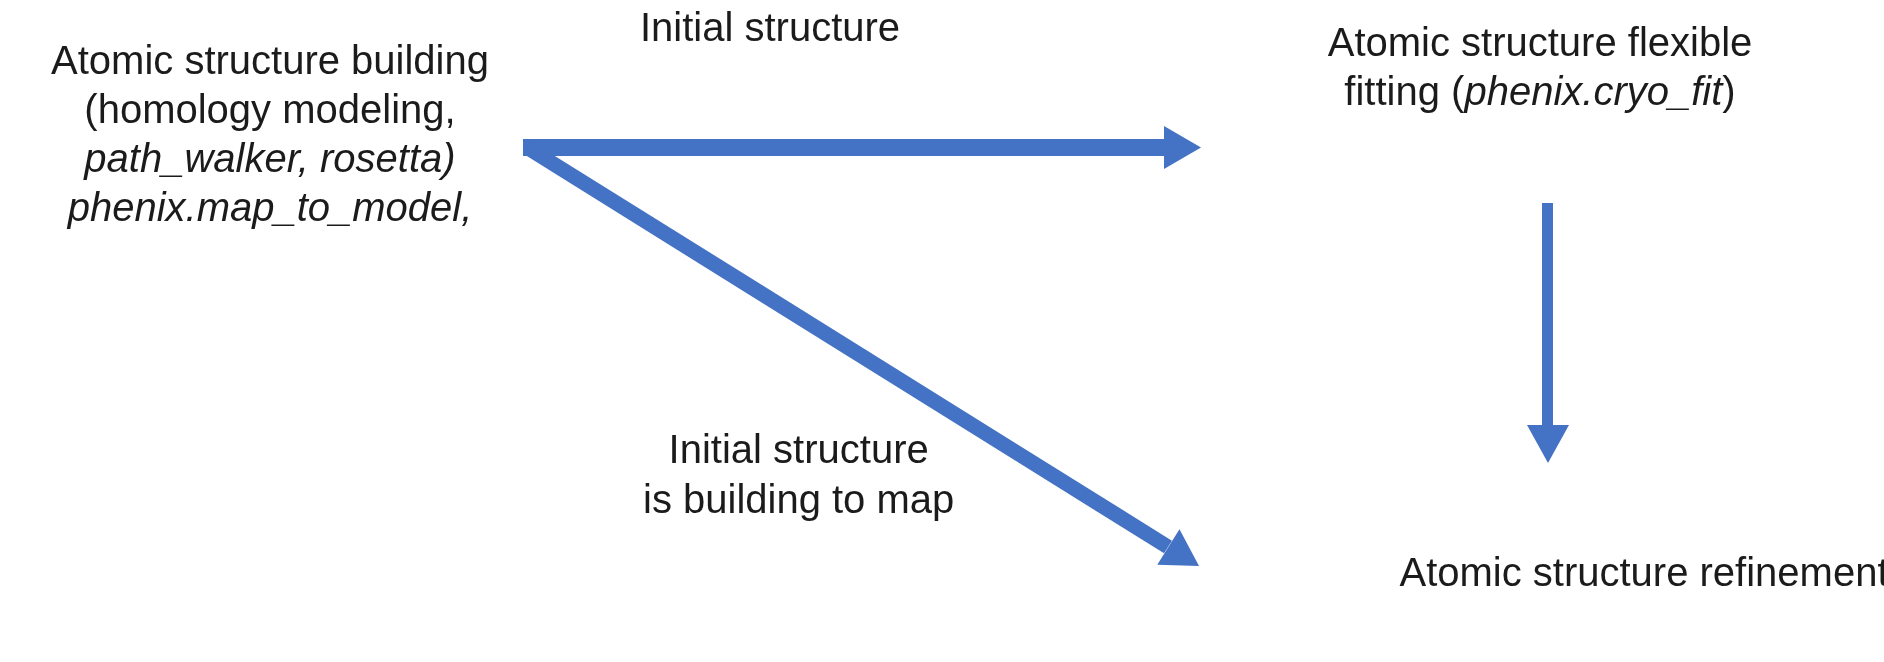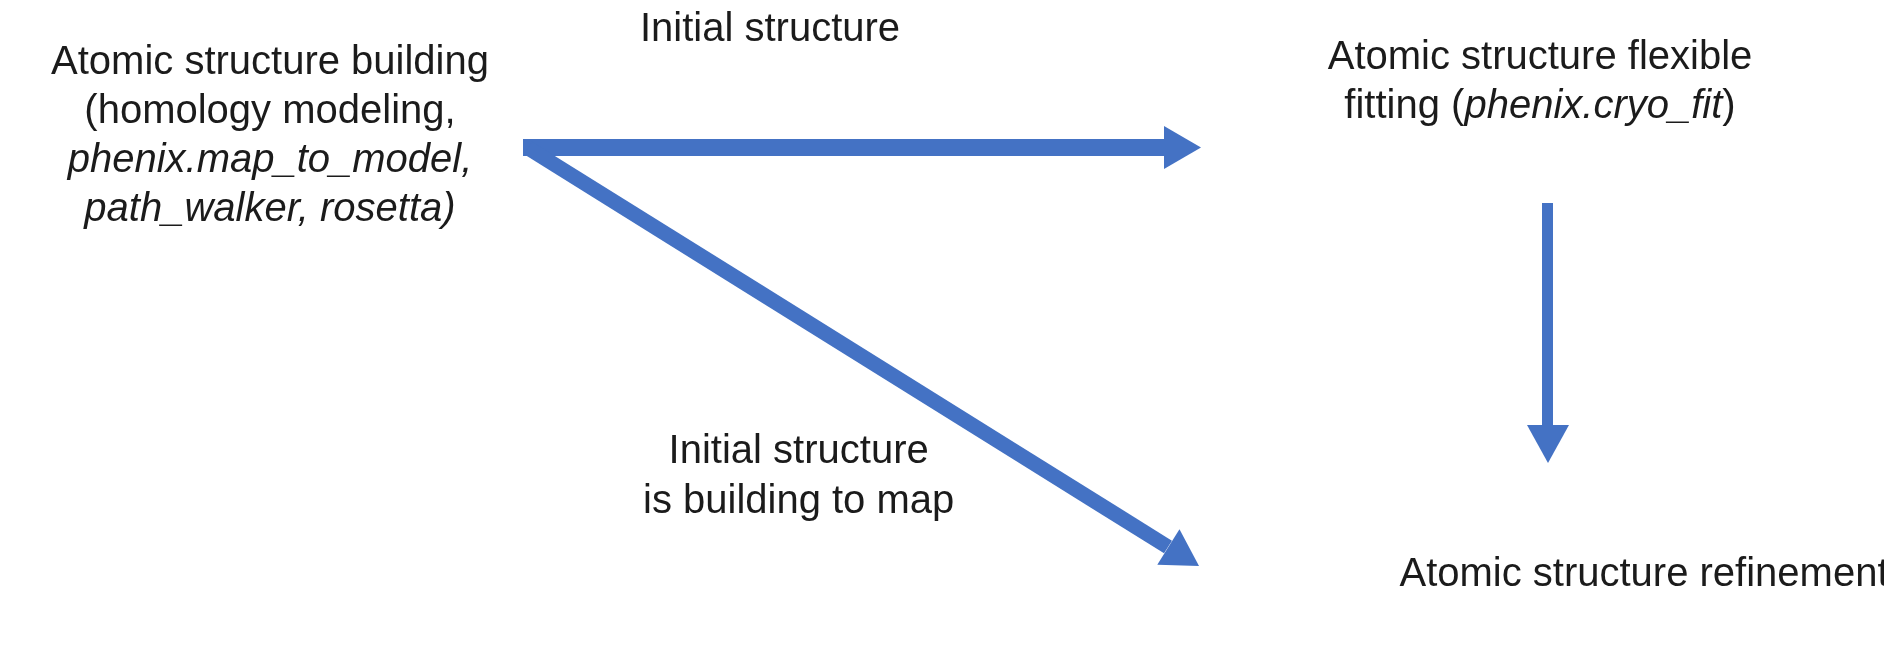--- a/index.html
+++ b/index.html
@@ -28,21 +28,21 @@
     font-size: 40px;
     line-height: 49px;
     white-space: nowrap;
   }
   .node { text-align: center; }
   .label { text-align: center; line-height: 50px; }
   .it { font-style: italic; }
 
   #node-building   { left: 0px;    top: 36px;  width: 540px; }
   #label-different { left: 640px;  top: 2px;   }
-  #node-fitting    { left: 1210px; top: 31px;  width: 660px; }
+  #node-fitting    { left: 1210px; top: 18px;  width: 660px; }
   #label-similar   { left: 643px;  top: 424px; }
   #node-refinement { left: 1344px; top: 548px; width: 600px; }
 </style>
 </head>
 <body>
 
 <div class="canvas">
 
   <svg class="arrows" viewBox="0 0 1884 662" xmlns="http://www.w3.org/2000/svg" aria-hidden="true">
 
@@ -58,22 +58,22 @@
 
     <g fill="#4472c4" stroke="none">
       <rect x="1542" y="203" width="11" height="224"></rect>
       <polygon points="1527,425 1569,425 1548,463"></polygon>
     </g>
   </svg>
 
   <div class="node" id="node-building">
     <div>Atomic structure building</div>
     <div>(homology modeling,</div>
+    <div class="it">path_walker, rosetta)</div>
     <div class="it">phenix.map_to_model,</div>
-    <div class="it">path_walker, rosetta)</div>
   </div>
 
   <div class="label" id="label-different">
     <div>Initial structure</div>
   </div>
 
   <div class="node" id="node-fitting">
     <div>Atomic structure flexible</div>
     <div><span>fitting (</span><span class="it">phenix.cryo_fit</span><span>)</span></div>
   </div>

